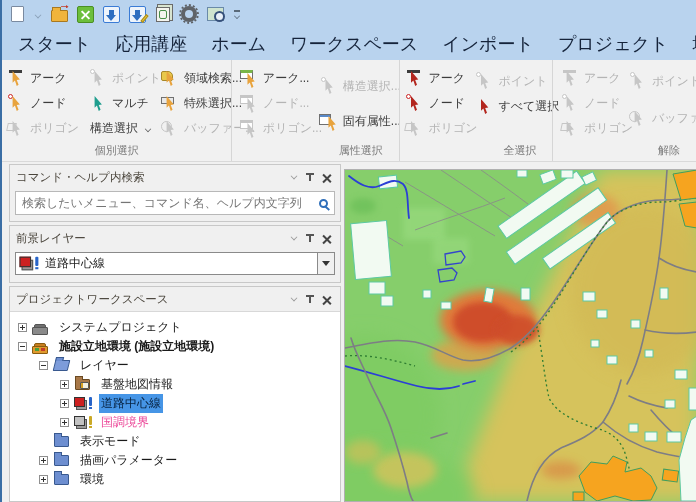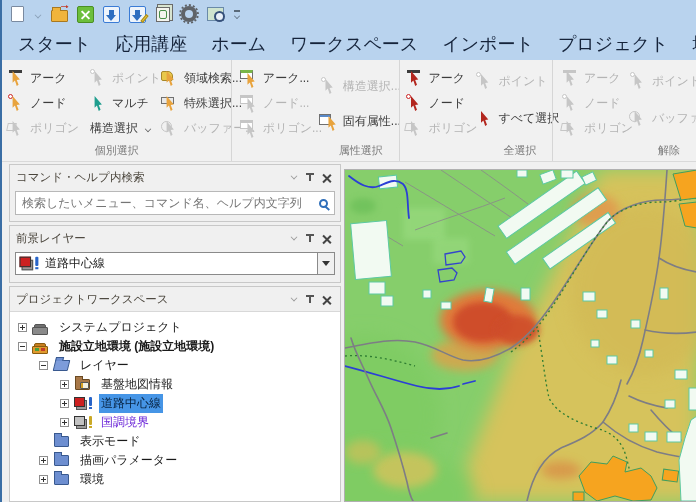--- a/index.html
+++ b/index.html
@@ -93,21 +93,21 @@
   .combo { height:23px; background:#fff; border:1px solid #8a8a8a; display:flex; align-items:center; padding-left:3px; }
   .combo .clabel { flex:1; font-size:12px; color:#222; padding-left:4px; }
   .cbtn { width:17px; height:100%; background:#f0f0f0; border-left:1px solid #8a8a8a; display:flex; align-items:center; justify-content:center; }
   .cbtn::before { content:""; border-left:4px solid transparent; border-right:4px solid transparent; border-top:5px solid #333; }
 
   .treepanel { flex:1; overflow:hidden; }
   .tree { background:#fff; flex:1; overflow:hidden; border-top:1px solid #d8d8d8; padding-top:6px; }
   .trow { display:flex; align-items:center; height:19px; gap:4px; padding-left:calc(8px + var(--lv)*21px); font-size:12px; color:#1a1a1a; white-space:nowrap; }
   .trow .lbl { padding:1px 2px; }
   .trow.bold { font-weight:bold; }
-  .trow.muted { color:#6d28d9;font-family:Liberation Serif, serif; }
+  .trow.muted { color:#ec4899;font-family:Liberation Serif, serif; }
   .trow.sel .lbl { background:#4695e6; color:#06213f; }
   .exp { width:9px; height:9px; flex:none; border:1px solid #8f8f8f; background:#fff; position:relative; }
   .exp::before { content:""; position:absolute; left:1px; top:3px; width:5px; height:1.4px; background:#333; }
   .exp.plus::after { content:""; position:absolute; left:3px; top:1px; width:1.4px; height:5px; background:#333; }
   .exp.none { visibility:hidden; }
 
   .ticon { width:22px; height:16px; position:relative; flex:none; }
   .tbox-base { position:absolute; left:1px; bottom:1px; width:16px; height:8px; border-radius:1px; }
   .tbox-lid { position:absolute; left:3px; bottom:8px; width:12px; height:4px; border-radius:2px 2px 0 0; }
   .tb-gray .tbox-base { background:#8a8a8a; border:1px solid #555; }
@@ -334,21 +334,21 @@
           </div>
         </div>
         <div class="rcol" style="width:82px;padding-top:5px">
           <div class="ritem disabled">
             <span class="iwrap">
                 <span class="ov-ring dis"></span>
                 <span class="cursor cur-dis"></span>
               </span>
             <span>ポイント</span>
           </div>
-          <div class="ritem" style="margin-top:12px">
+          <div class="ritem" style="">
             <span class="iwrap">
                 <span class="cursor cur-red"></span>
               </span>
             <span>すべて選択</span>
           </div>
         </div>
       </div>
       <div class="glabel">全選択</div>
     </div>
 

